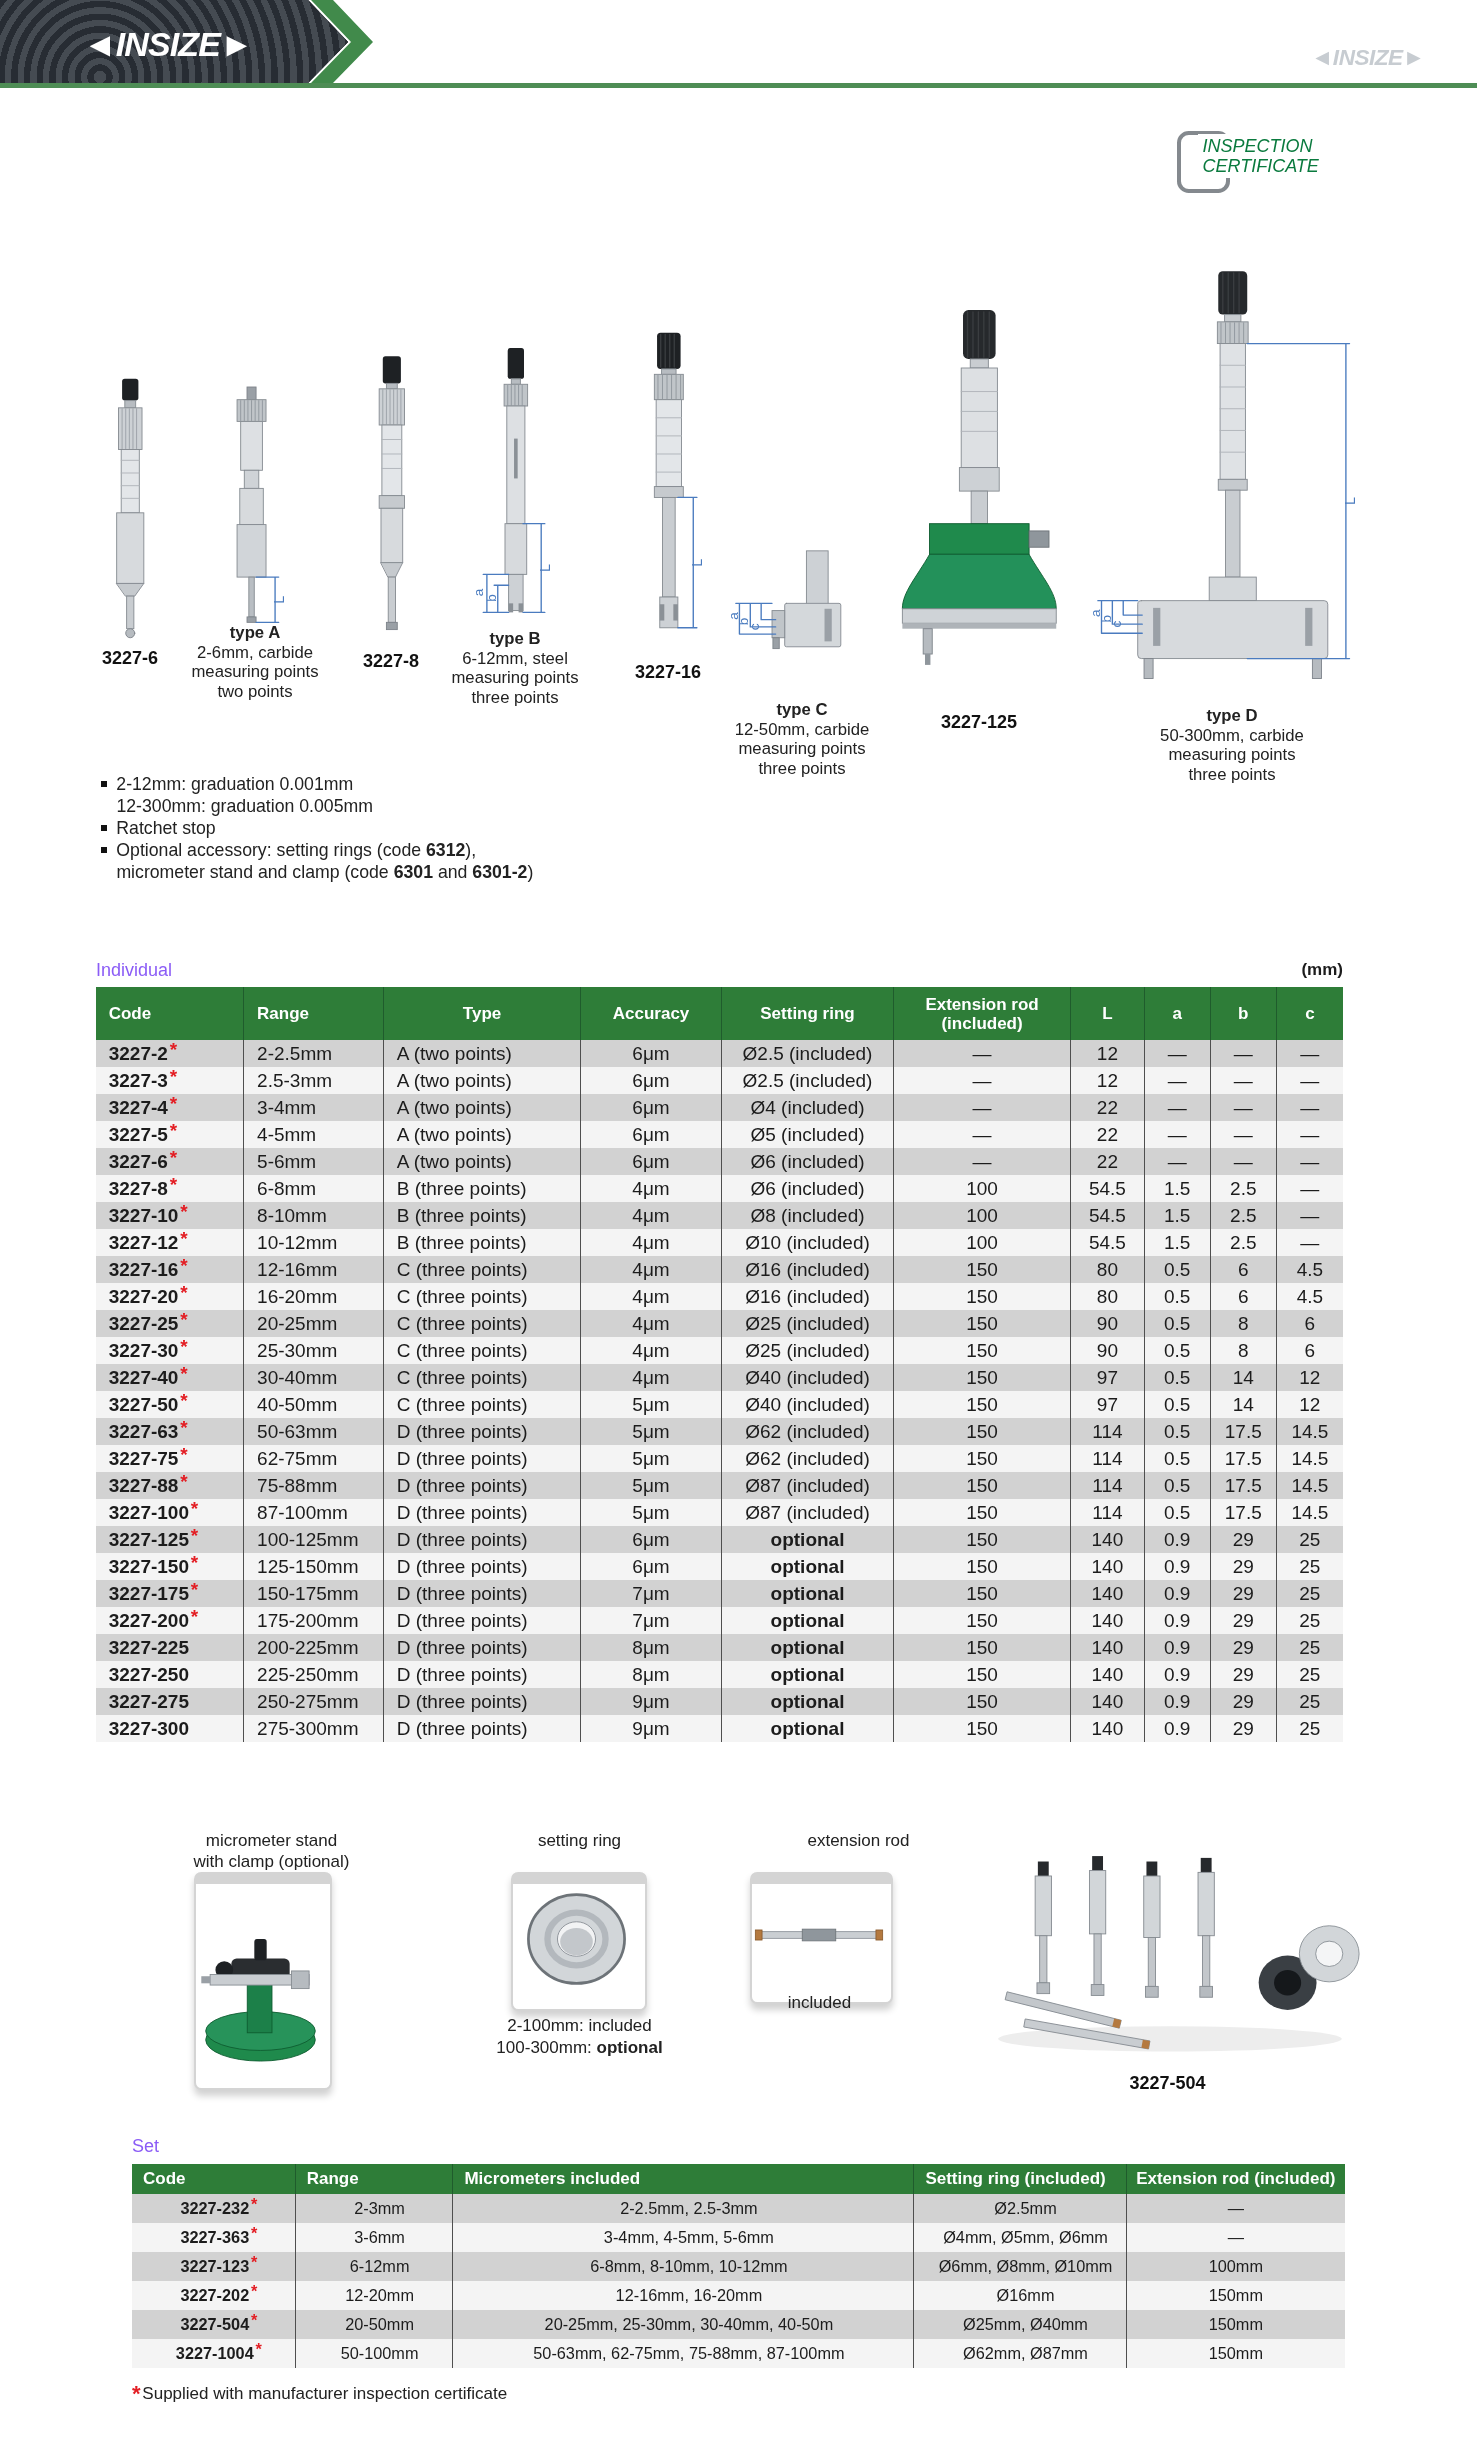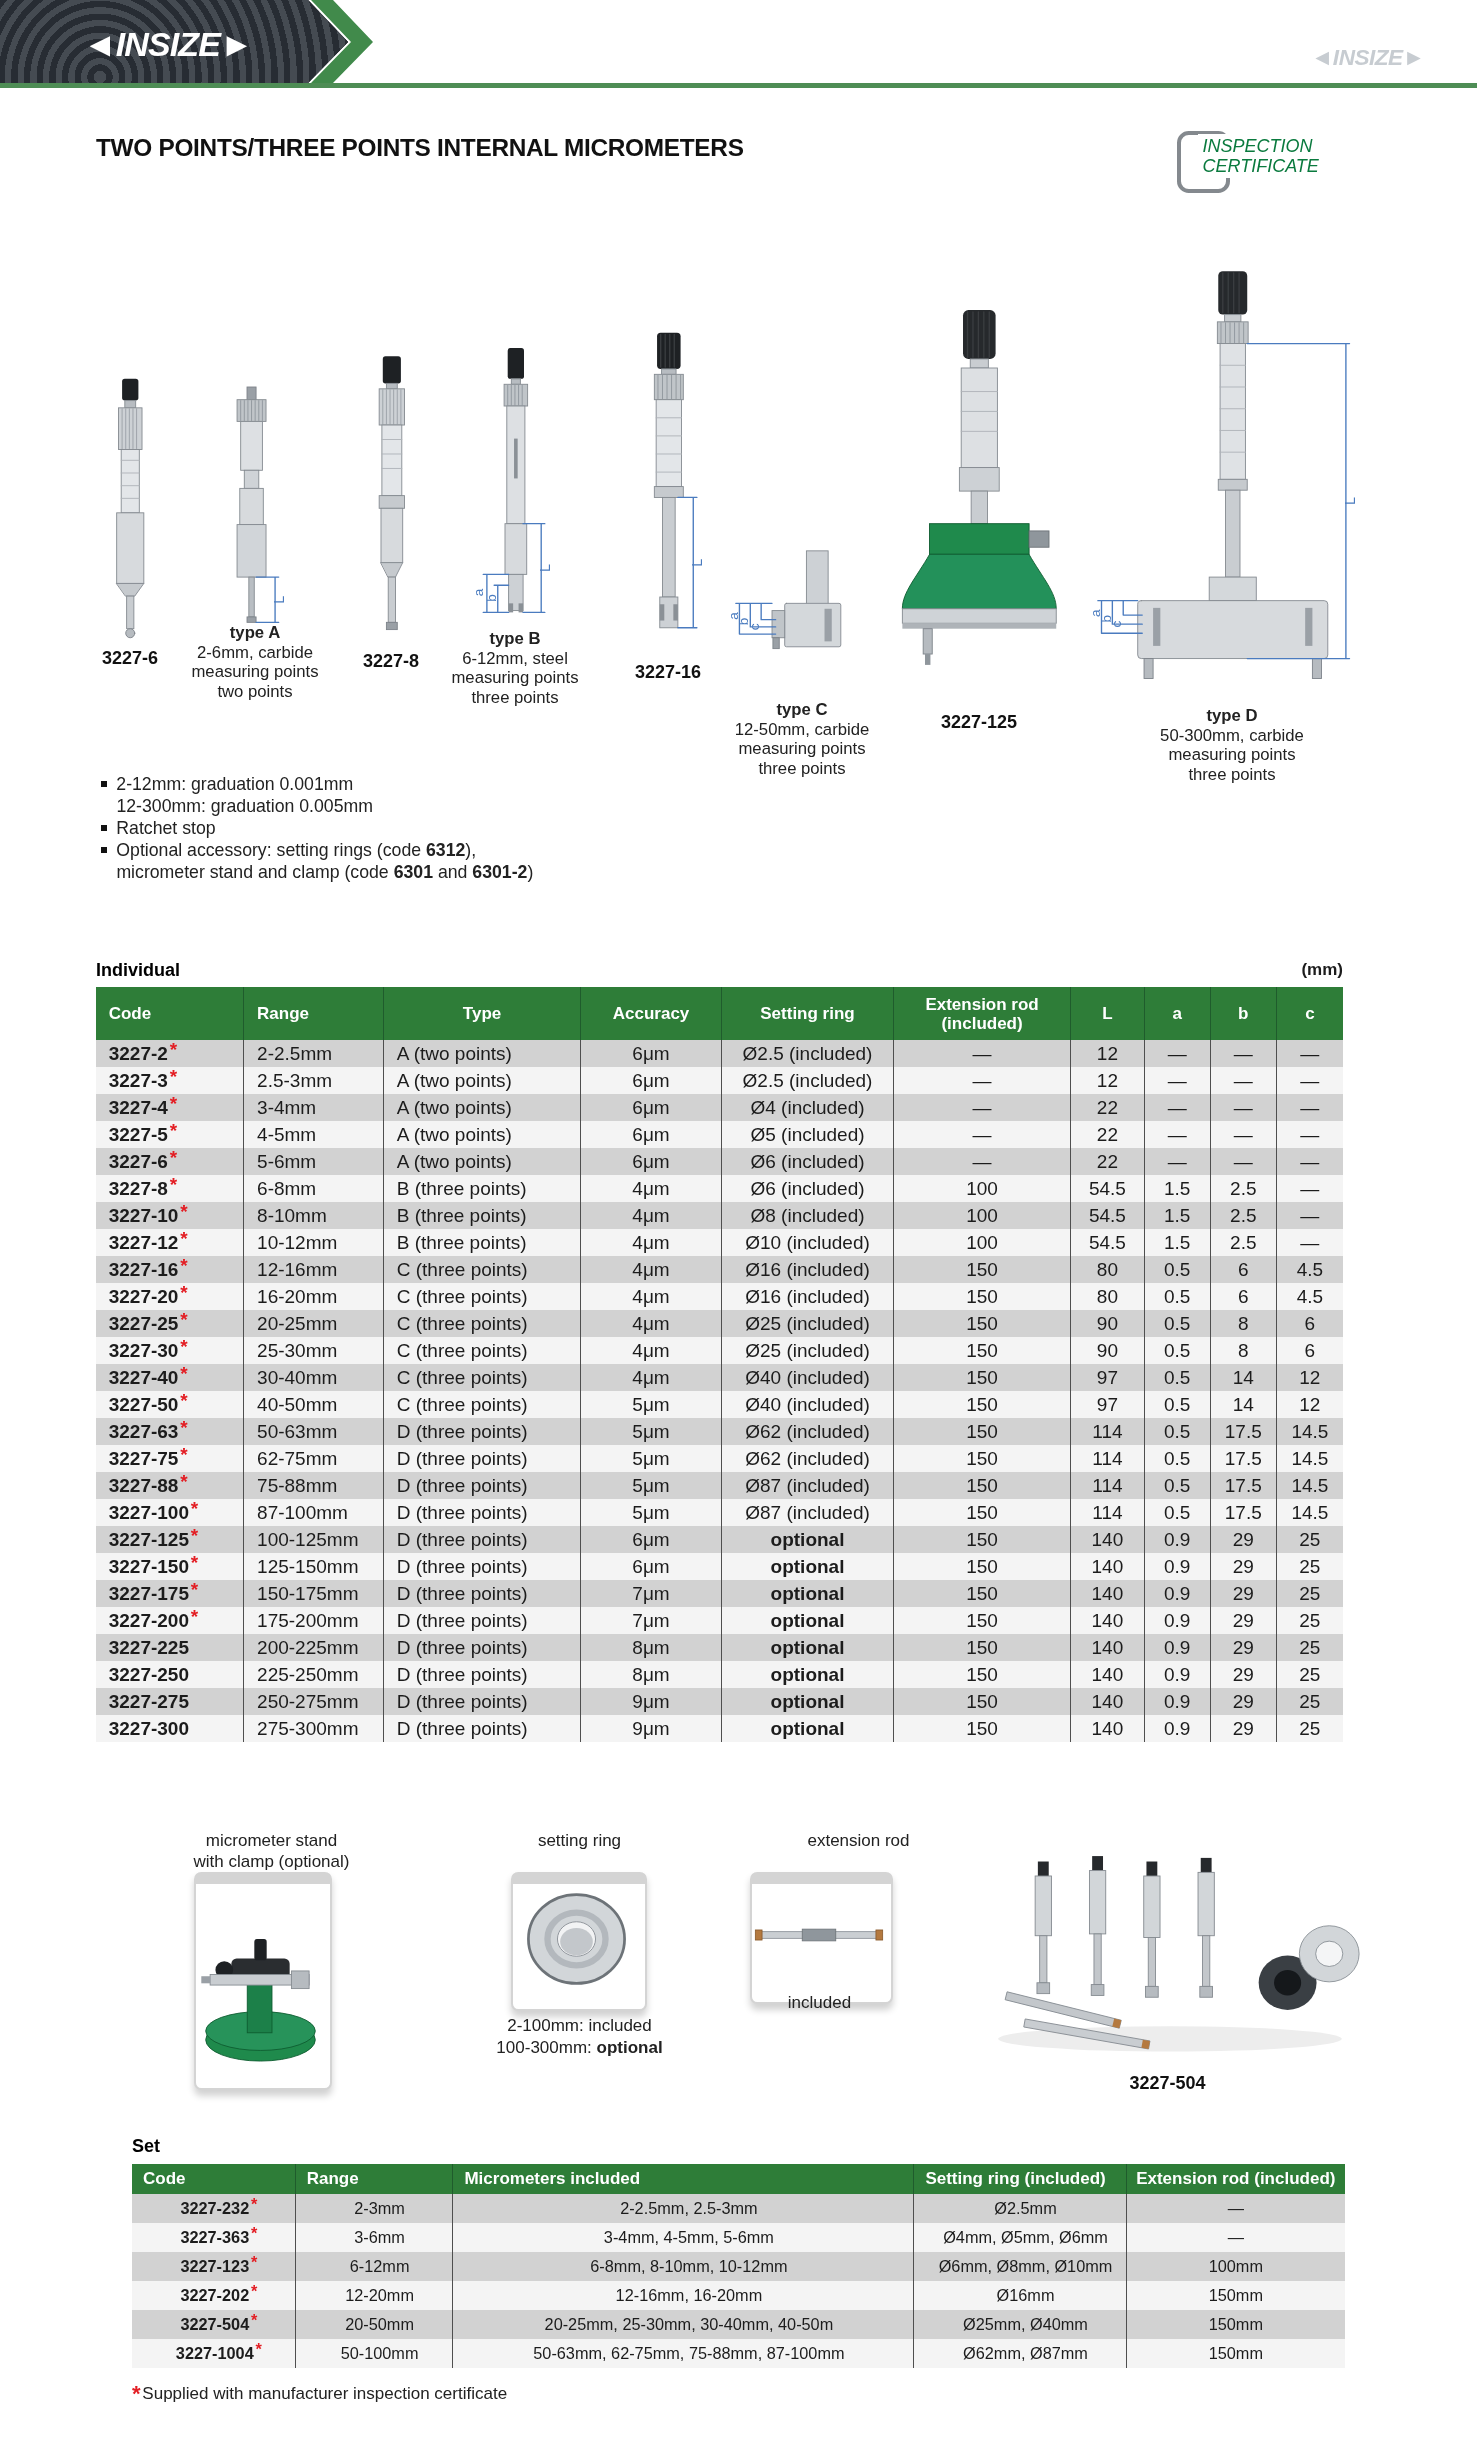--- a/index.html
+++ b/index.html
@@ -36,21 +36,21 @@
   .type-block{position:absolute;width:190px;text-align:center;font-size:16.7px;line-height:19.5px;color:#222;}
   .type-block .tb-title{font-weight:bold;}
 
   
   #features{position:absolute;left:101px;top:773px;width:688px;font-size:17.7px;line-height:22px;color:#222;}
   .feat{display:flex;align-items:flex-start;}
   .feat .bullet{width:6.3px;height:6.3px;background:#111;margin:8.1px 9px 0 0;flex:none;}
   .feat.cont{padding-left:15.4px;}
 
   
-  .section-label{position:absolute;font-size:18px;font-weight:bold;color:#000000;}
+  .section-label{position:absolute;font-size:18px;font-weight:normal;color:#8b5cf6;}
   .unit-label{position:absolute;left:96px;top:960px;width:1247px;text-align:right;font-size:17px;font-weight:bold;}
 
   #ind-table{position:absolute;left:96px;top:987px;width:1247px;}
   .grid-ind{display:grid;grid-template-columns:11.9% 11.2% 15.8% 11.3% 13.8% 14.2% 5.9% 5.3% 5.3% 5.3%;}
   #ind-header{background:#2e7d38;color:#fff;font-weight:bold;font-size:17px;height:53px;}
   #ind-header .hc{display:flex;align-items:center;justify-content:center;text-align:center;
     border-right:0.9px solid #1f5c2c;white-space:pre-line;line-height:19px;}
   #ind-header .hc:last-child{border-right:none;}
   #ind-header .hleft{justify-content:flex-start;padding-left:12.7px;text-align:left;}
   .ind-row{height:27px;font-size:19px;}
@@ -92,21 +92,20 @@
 <div id="page">
 
   <div>
     <div class="banner-photo"></div>
     <div class="banner-band"></div>
     <div class="banner-line"></div>
     <div class="banner-logo">◄INSIZE►</div>
     <div class="banner-watermark">◄INSIZE►</div>
   </div>
 
-  <div class="page-title">TWO POINTS/THREE POINTS INTERNAL MICROMETERS</div>
   <div id="badge">
     <div class="badge-bracket"></div>
     <div class="badge-text">
       <div>INSPECTION</div>
       <div>CERTIFICATE</div>
     </div>
   </div>
 
   <svg id="products-art" width="1286" height="525" viewBox="0 0 1420 580">
     <g stroke-linecap="round">

